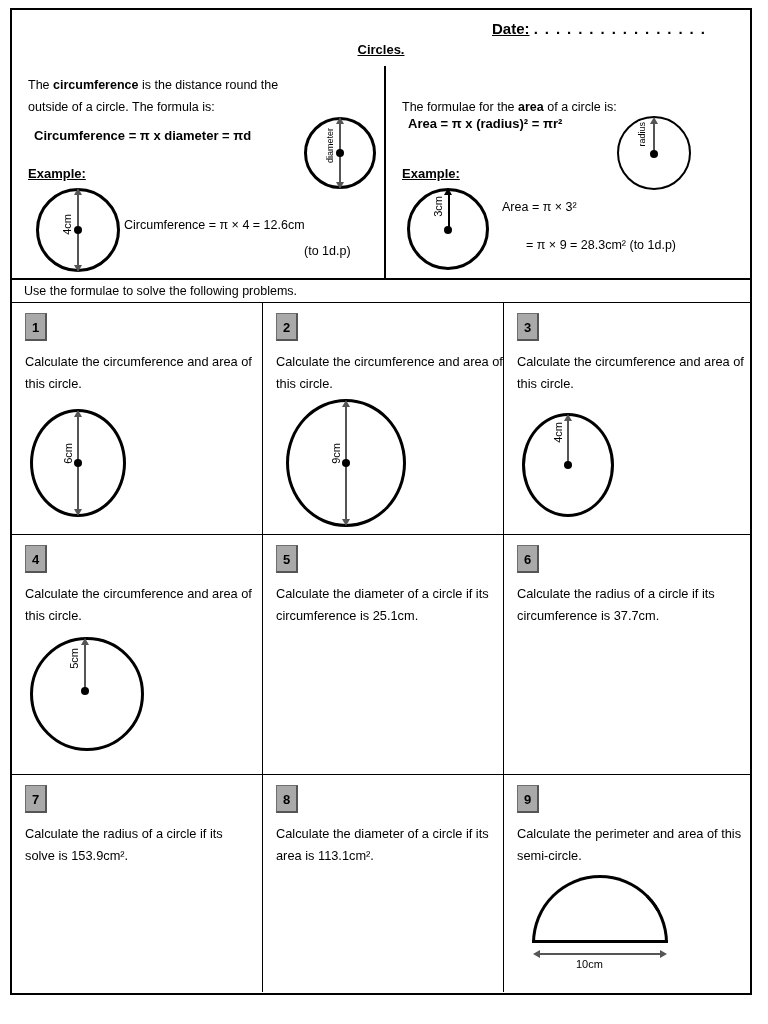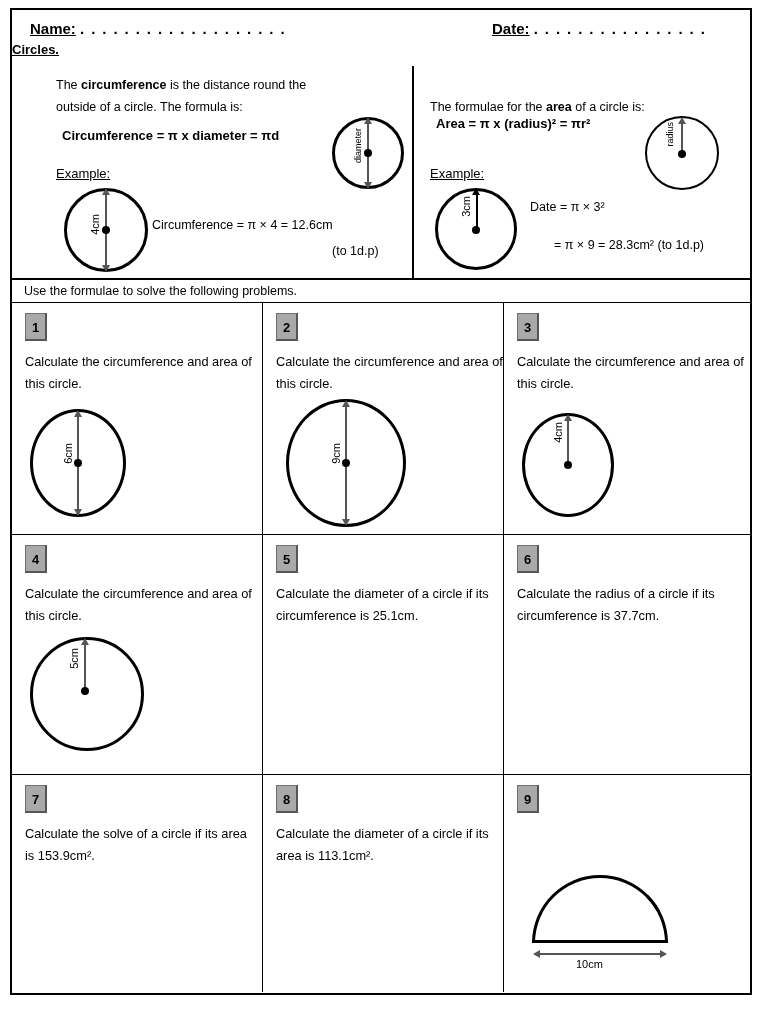--- a/index.html
+++ b/index.html
@@ -54,58 +54,58 @@
   .dots {
     letter-spacing: 1.4px;
     font-weight: bold;
     font-size: 15px;
   }
   .title {
     position: absolute;
     left: 0;
     right: 0;
     top: 32px;
+    text-align: center;
     font-size: 13px;
     font-weight: bold;
   }
   .title span { text-decoration: underline; }
 
   
   .formula-wrap {
     position: relative;
     height: 212px;
     border-bottom: 2px solid #000;
   }
   .fcol {
     position: absolute;
     top: 0;
     height: 212px;
     box-sizing: border-box;
-    margin-left: 28px;
   }
   .fcol.left  { left: 0px;   width: 372px; }
   .fcol.right { left: 372px; width: 366px; border-left: 2px solid #000; }
 
   .ftext {
     position: absolute;
     font-size: 12.5px;
     line-height: 1.9;
     white-space: nowrap;
   }
   .fbold { font-weight: bold; }
   .formula-line {
     position: absolute;
     font-size: 13px;
     font-weight: bold;
     white-space: nowrap;
   }
   .example-lbl {
     position: absolute;
     font-size: 13px;
-    font-weight: normal;
+    font-weight: bold;
     text-decoration: underline;
   }
   .worked {
     position: absolute;
     font-size: 12.5px;
     white-space: nowrap;
   }
 
   
   .qtable {
@@ -243,24 +243,20 @@
     border-top-right-radius: 100px 100px;
     box-sizing: border-box;
   }
 </style>
 </head>
 <body>
 
 <div class="page">
 
   <div class="header">
-    <div class="name-block">
-      <span class="lbl-ul">Name:</span>
-      <span class="dots">. . . . . . . . . . . . . . . . . . .</span>
-    </div>
     <div class="date-block">
       <span class="lbl-ul">Date:</span>
       <span class="dots">. . . . . . . . . . . . . . . .</span>
     </div>
     <div class="title">
       <span>Circles.</span>
     </div>
   </div>
 
   <div class="formula-wrap">
@@ -311,21 +307,21 @@
       <div class="example-lbl" style="left:16px; top:100px;">Example:</div>
 
       <div class="fig">
         <div class="circ" style="left:21px; top:122px; width:82px; height:82px;"></div>
         <div class="vline blk" style="left:62px; top:128px; height:36px;"></div>
         <div class="arrowhead ah-up" style="left:58px; top:122px; border-bottom-color:#000;"></div>
         <div class="dot" style="left:58px; top:160px;"></div>
         <div class="vlabel" style="left:47px; top:130px;">3cm</div>
       </div>
 
-      <div class="worked" style="left:116px; top:134px;">Date = π × 3²</div>
+      <div class="worked" style="left:116px; top:134px;">Area = π × 3²</div>
       <div class="worked" style="left:140px; top:172px;">= π × 9 = 28.3cm² (to 1d.p)</div>
     </div>
   </div>
 
   <div class="qtable">
 
     <div class="instr">Use the formulae to solve the following problems.</div>
 
     <div class="qrow r1">
 
@@ -390,30 +386,31 @@
       <div class="qcell c3">
         <div class="badge">6</div>
         <div class="qtext">Calculate the radius of a circle if its circumference is 37.7cm.</div>
       </div>
     </div>
 
     <div class="qrow r3">
 
       <div class="qcell c1">
         <div class="badge">7</div>
-        <div class="qtext">Calculate the solve of a circle if its area is 153.9cm².</div>
+        <div class="qtext">Calculate the radius of a circle if its solve is 153.9cm².</div>
       </div>
 
       <div class="qcell c2">
         <div class="badge">8</div>
         <div class="qtext">Calculate the diameter of a circle if its area is 113.1cm².</div>
       </div>
 
       <div class="qcell c3">
         <div class="badge">9</div>
+        <div class="qtext">Calculate the perimeter and area of this semi-circle.</div>
         <div class="fig">
           <div class="semi" style="left:28px; top:100px; width:136px; height:68px;"></div>
           <div class="hline" style="left:36px; top:178px; width:120px;"></div>
           <div class="arrowhead ah-left" style="left:29px; top:175px;"></div>
           <div class="arrowhead ah-right" style="left:156px; top:175px;"></div>
           <div class="hlabel" style="left:72px; top:183px;">10cm</div>
         </div>
       </div>
     </div>
 

